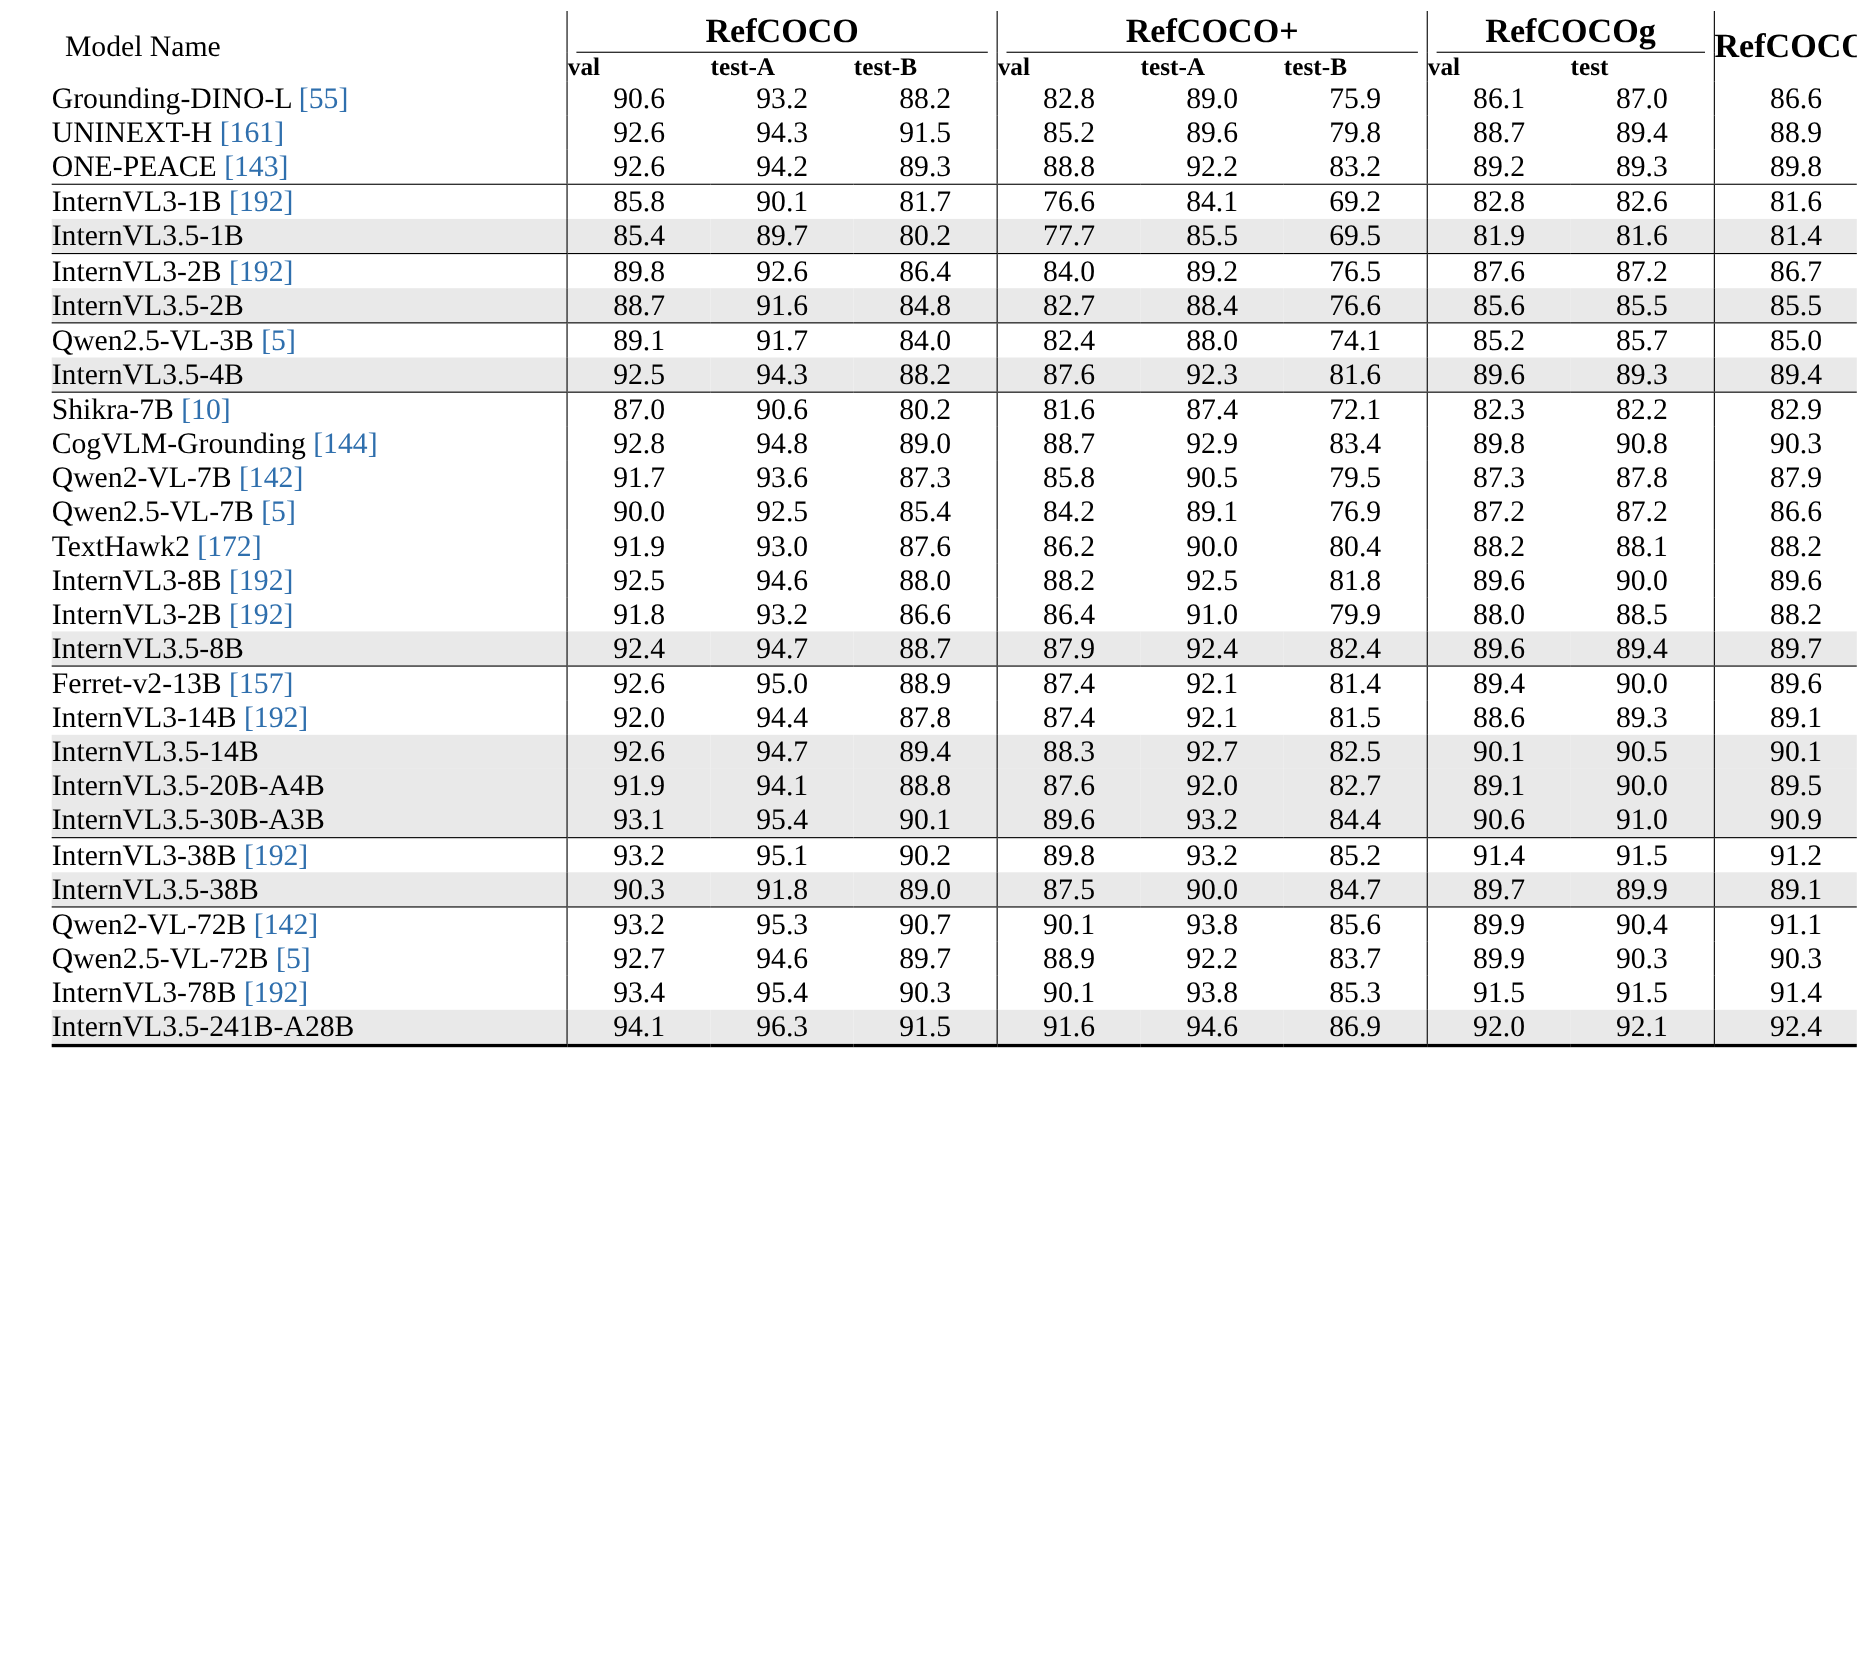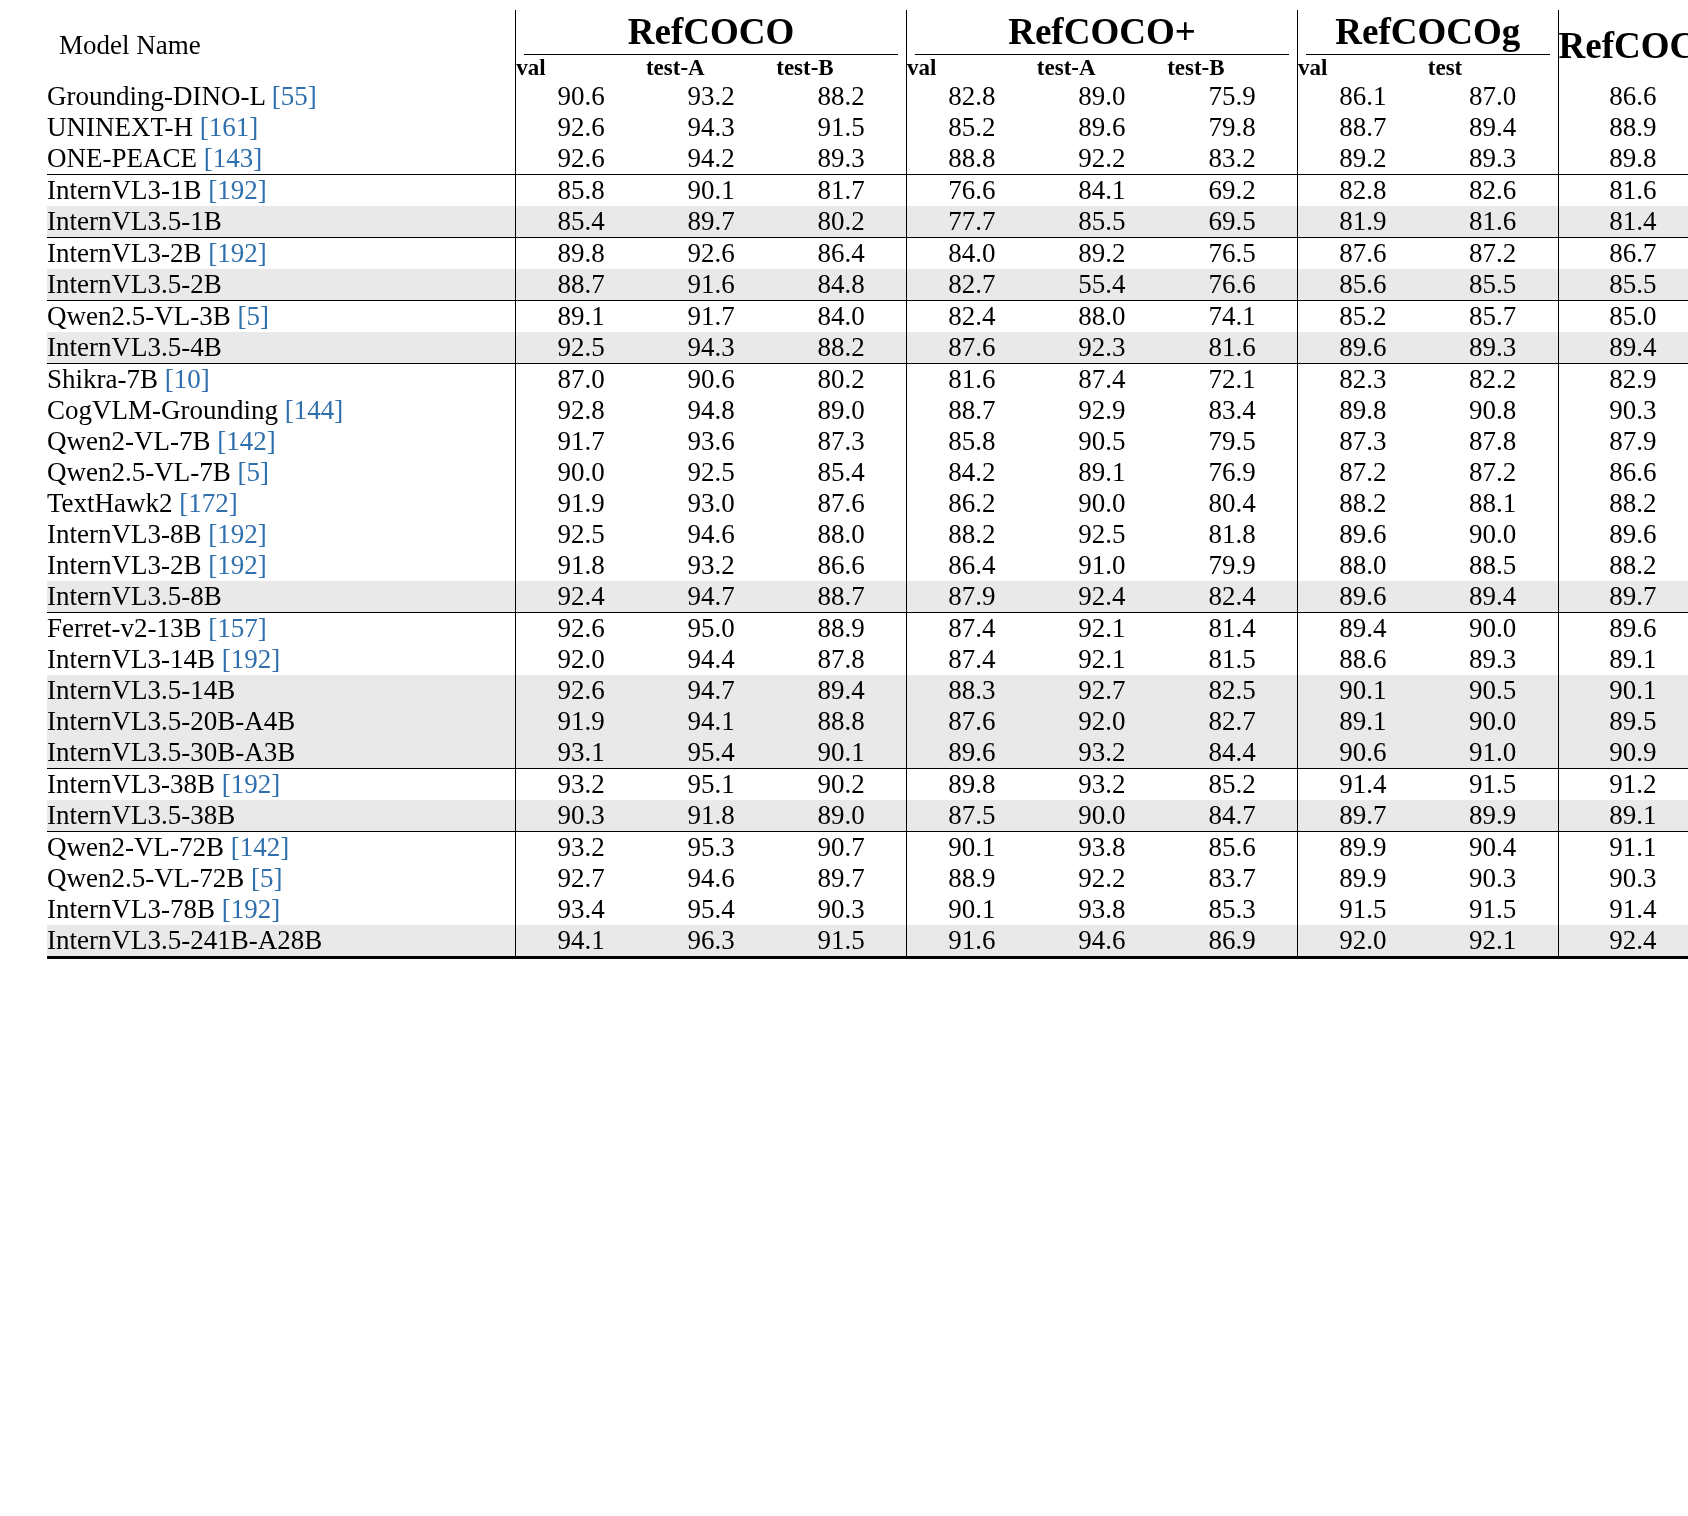--- a/index.html
+++ b/index.html
@@ -34,21 +34,21 @@
   }
   .rule-thin td {
     border-bottom: 1.2px solid #000;
   }
   .vline {
     border-left: 1.2px solid #000;
   }
   
   .grp-head th {
     font-weight: bold;
-    font-size: 37px;
+    font-size: 31px;
     text-align: center;
     padding: 6px 0 2px 0;
     vertical-align: middle;
   }
   .grp-underline {
     display: block;
     border-bottom: 1.2px solid #000;
     margin: 0 8px;
     height: 1px;
   }
@@ -203,21 +203,21 @@
           <td class="num vline">87.6</td>
           <td class="num">87.2</td>
           <td class="num vline">86.7</td>
         </tr>
         <tr class="shaded rule-thin">
           <td class="model"><span>InternVL3.5-2B</span></td>
           <td class="num vline">88.7</td>
           <td class="num">91.6</td>
           <td class="num">84.8</td>
           <td class="num vline">82.7</td>
-          <td class="num">55.4</td>
+          <td class="num">88.4</td>
           <td class="num">76.6</td>
           <td class="num vline">85.6</td>
           <td class="num">85.5</td>
           <td class="num vline">85.5</td>
         </tr>
         <tr>
           <td class="model"><span>Qwen2.5-VL-3B</span><span class="ref"> [5]</span></td>
           <td class="num vline">89.1</td>
           <td class="num">91.7</td>
           <td class="num">84.0</td>

